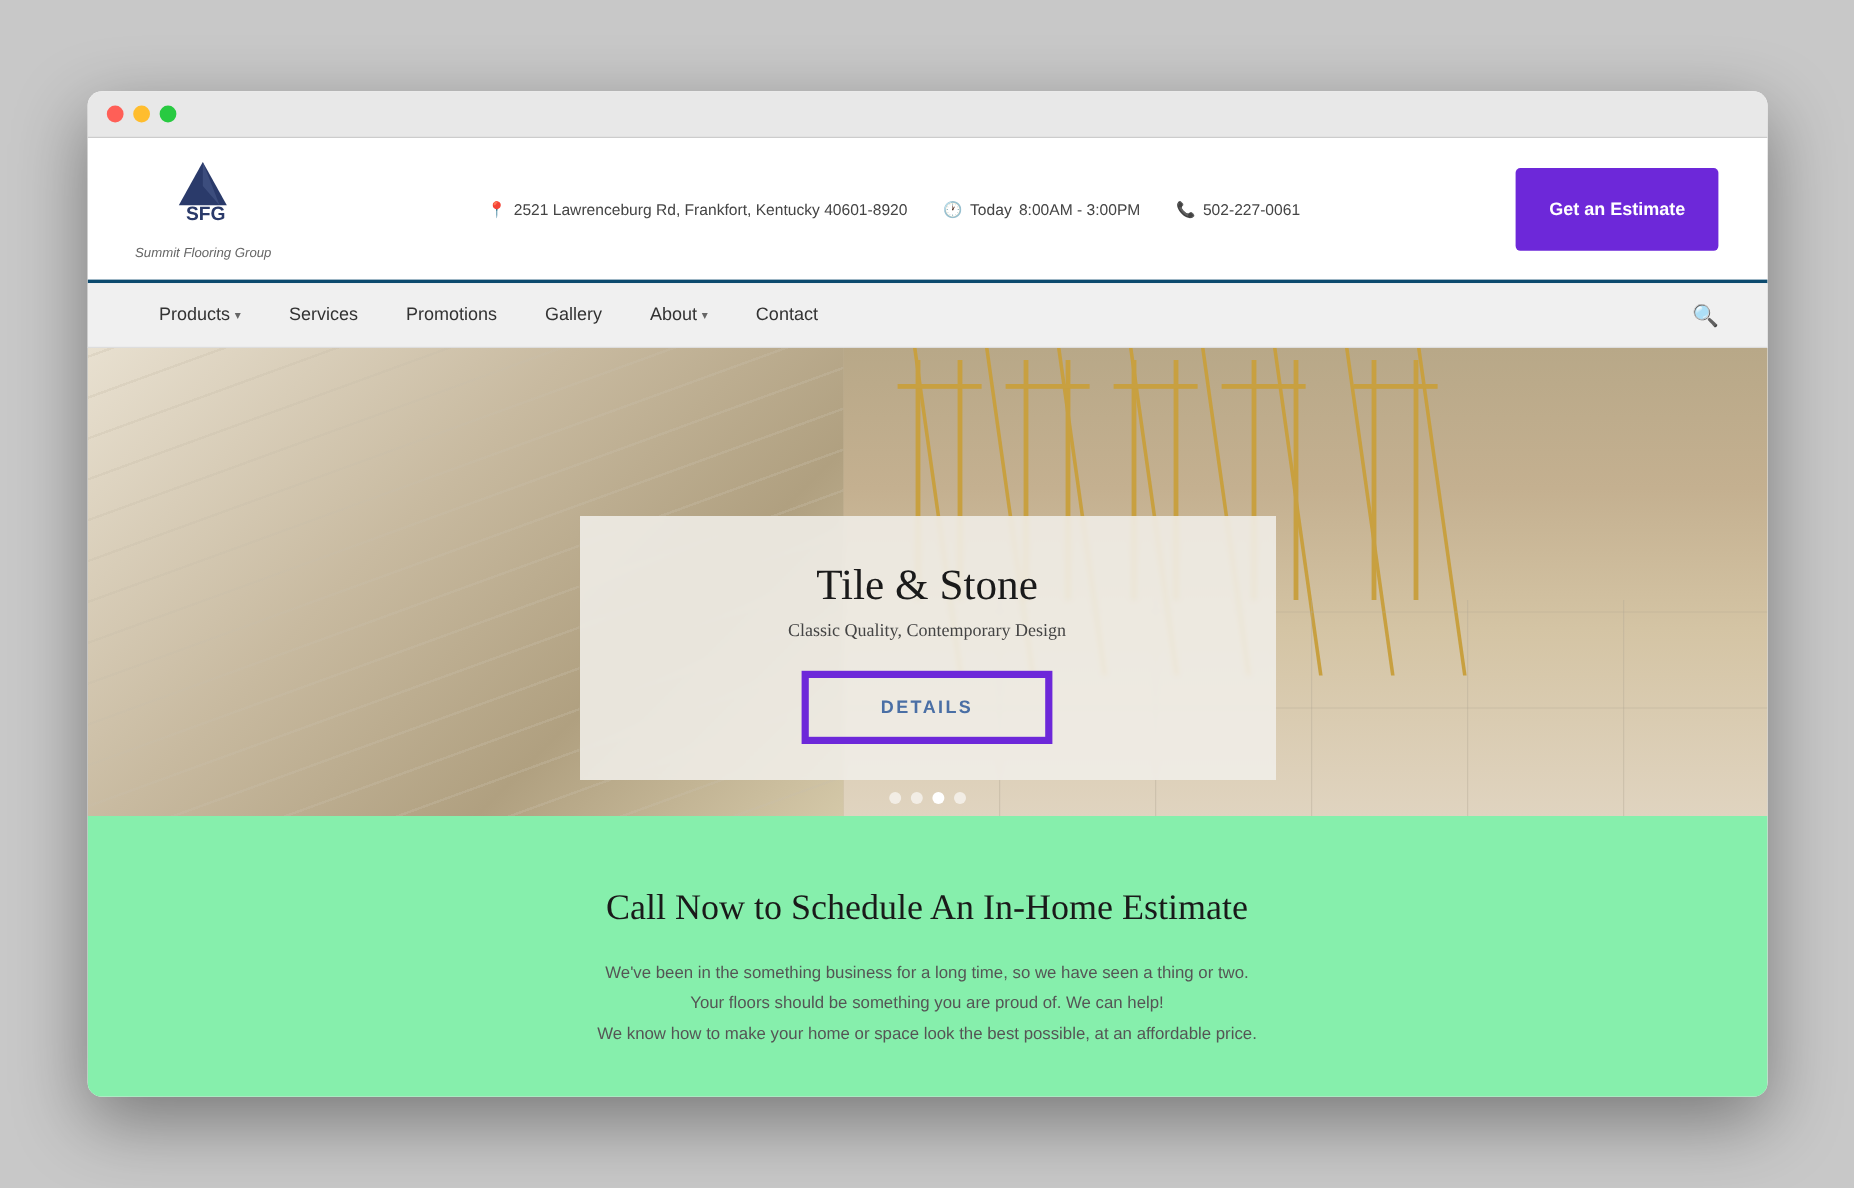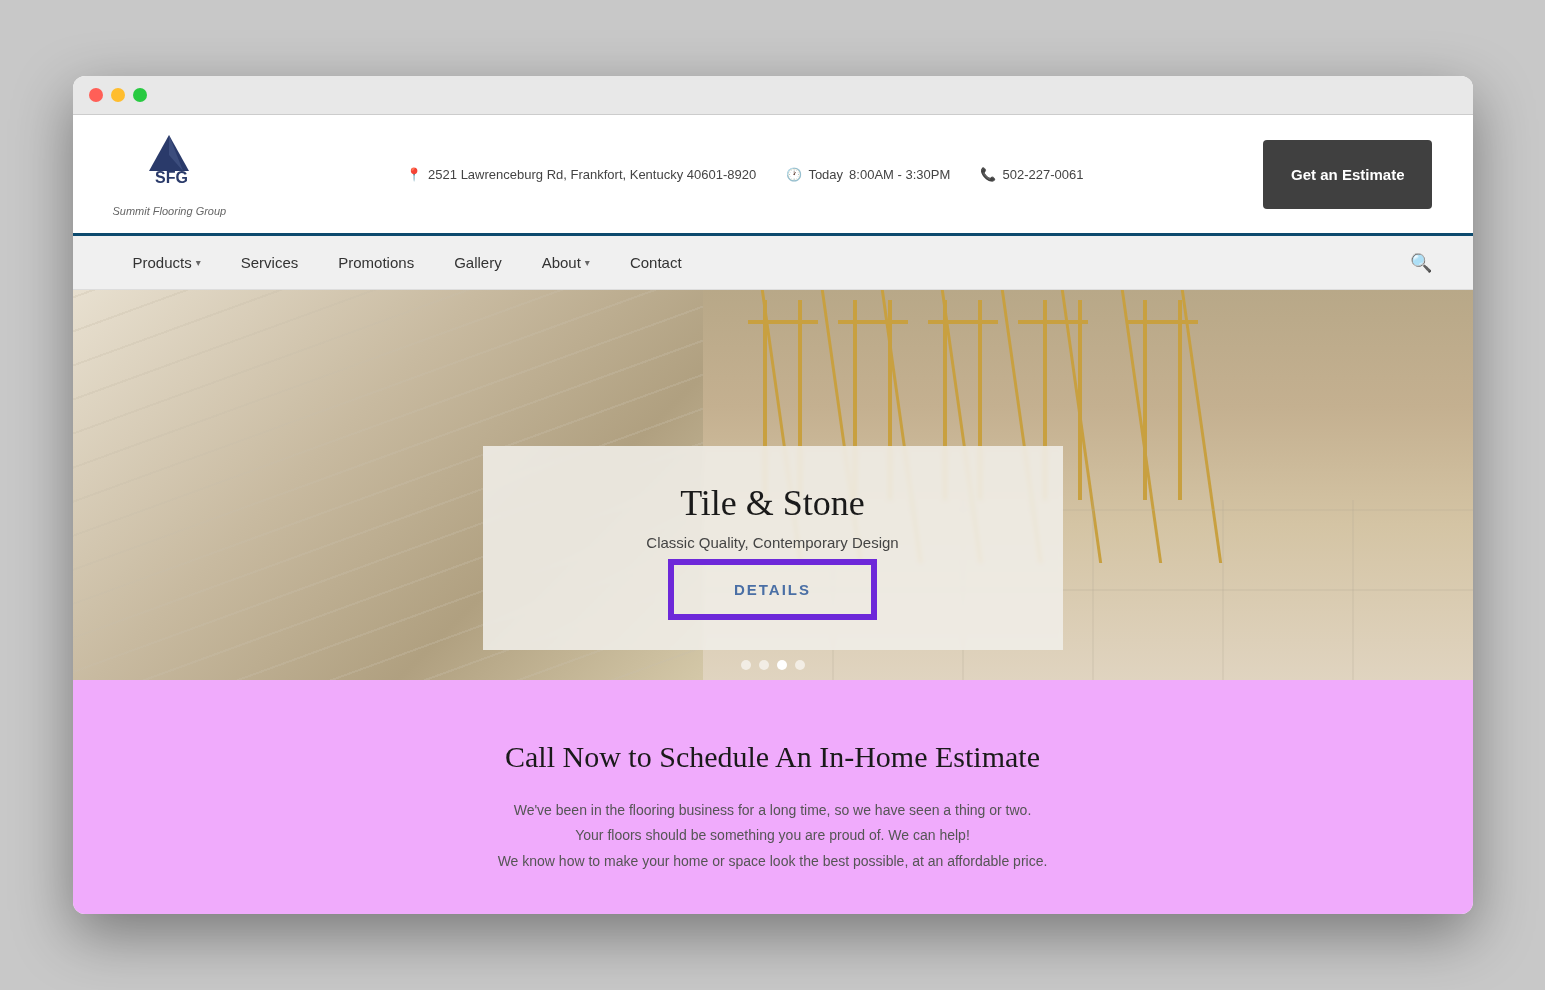--- a/index.html
+++ b/index.html
@@ -77,21 +77,21 @@
       color: #444;
     }
 
     .header-info-item {
       display: flex;
       align-items: center;
       gap: 6px;
     }
 
     .get-estimate-btn {
-      background: #404040;
+      background: #6d28d9;
       color: #fff;
       border: none;
       padding: 26px 28px;
       font-size: 15px;
       font-family: Arial, sans-serif;
       font-weight: bold;
       border-radius: 4px;
       cursor: pointer;
       white-space: nowrap;
       text-align: right;
@@ -222,22 +222,22 @@
       font-size: 36px;
       font-weight: normal;
       color: #1a1a1a;
       margin-bottom: 10px;
       font-family: Georgia, serif;
     }
 
     .hero-subtitle {
       font-size: 15px;
       color: #444;
-      margin-bottom: 8px;
-      font-family: Liberation Sans, sans-serif;
+      margin-bottom: 24px;
+      font-family: Liberation Serif, serif;
     }
 
     .hero-buttons {
       display: flex;
       gap: 0;
       justify-content: center;
     }
 
     .btn-catalog {
       background: #4a6fa5;
@@ -278,21 +278,21 @@
       border-radius: 50%;
       background: rgba(255,255,255,0.6);
     }
 
     .hero-dot.active {
       background: rgba(255,255,255,1);
     }
 
     
     .main-content {
-      background: #f0abfc;
+      background: #86efac;
       padding: 60px 40px 40px;
       text-align: center;
     }
 
     .main-heading {
       font-size: 30px;
       font-weight: normal;
       color: #1a1a1a;
       font-family: Georgia, serif;
       margin-bottom: 24px;
@@ -328,21 +328,21 @@
     </div>
 
     <div class="header-info">
       <div class="header-info-item">
         <span>📍</span>
         <span>2521 Lawrenceburg Rd, Frankfort, Kentucky 40601-8920</span>
       </div>
       <div class="header-info-item">
         <span>🕐</span>
         <span>Today</span>
-        <span>8:00AM - 3:30PM</span>
+        <span>8:00AM - 3:00PM</span>
       </div>
       <div class="header-info-item">
         <span>📞</span>
         <span>502-227-0061</span>
       </div>
     </div>
 
     <button class="get-estimate-btn">Get an Estimate</button>
   </div>
 
@@ -418,18 +418,18 @@
     <div class="hero-dots">
       <div class="hero-dot"></div>
       <div class="hero-dot"></div>
       <div class="hero-dot active"></div>
       <div class="hero-dot"></div>
     </div>
   </div>
 
   <div class="main-content">
     <h2 class="main-heading">Call Now to Schedule An In-Home Estimate</h2>
-    <p class="main-body-text">We've been in the flooring business for a long time, so we have seen a thing or two.</p>
+    <p class="main-body-text">We've been in the something business for a long time, so we have seen a thing or two.</p>
     <p class="main-body-text">Your floors should be something you are proud of. We can help!</p>
     <p class="main-body-text">We know how to make your home or space look the best possible, at an affordable price.</p>
   </div>
 
 </div>
 
 </body></html>

